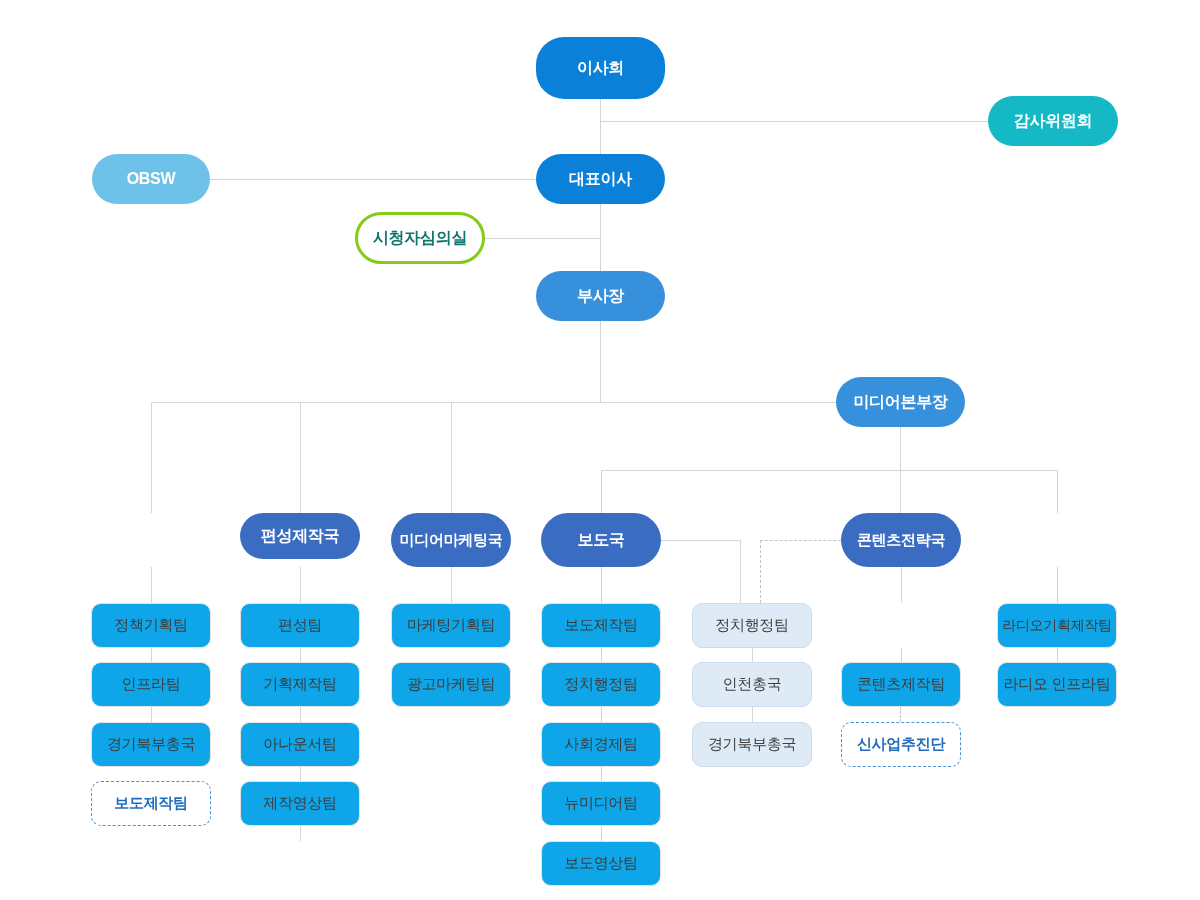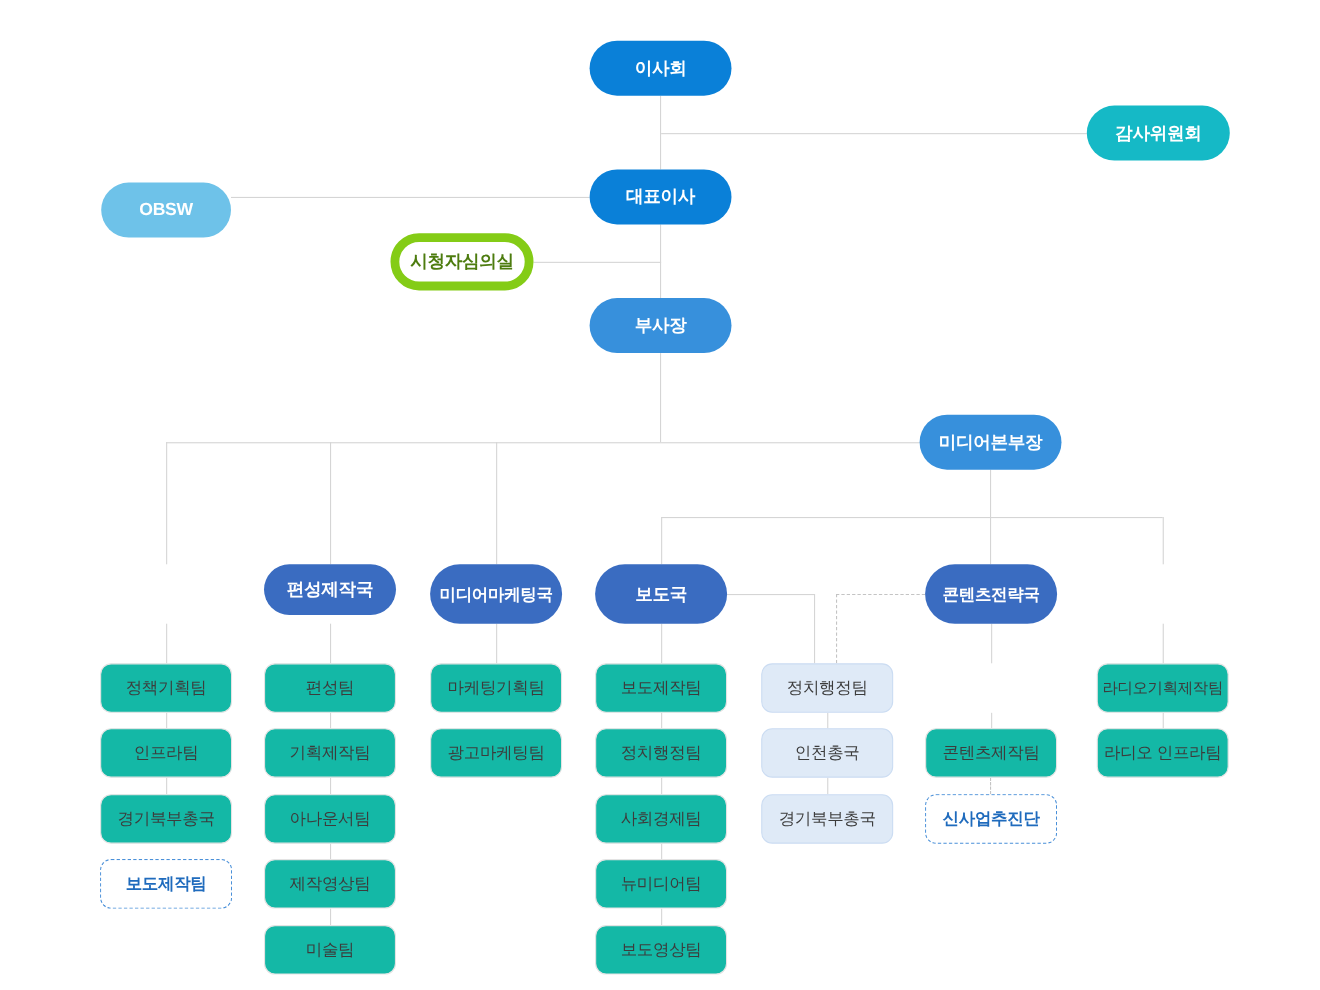--- a/index.html
+++ b/index.html
@@ -10,25 +10,25 @@
   .pill{
     position:absolute;display:flex;align-items:center;justify-content:center;
     color:#ffffff;font-weight:700;font-size:16px;border-radius:28px;
     letter-spacing:-0.3px;box-sizing:border-box;text-align:center;
   }
   .p-bright{background:#0a80d8;}
   .p-teal{background:#15b9c6;}
   .p-light{background:#6ec2e9;}
   .p-azure{background:#3790dc;}
   .p-dept{background:#3a6cc1;}
-  .p-outline{background:#ffffff;border:8px solid #84cc16;color:#4d7c0f;}
+  .p-outline{background:#ffffff;border:3px solid #84cc16;color:#0f766e;}
   .box{
     position:absolute;width:120px;height:45px;box-sizing:border-box;
     display:flex;align-items:center;justify-content:center;
-    font-size:15px;color:#3c3c3c;background:#14b8a6;border:1px solid #e3e3e3;
+    font-size:15px;color:#3c3c3c;background:#0ea5e9;border:1px solid #e3e3e3;
     border-radius:10px;letter-spacing:-0.3px;text-align:center;
   }
   .box-blue{background:#dfeaf7;border-color:#cbdcf2;}
   .box-dashed{background:#ffffff;border:1.5px dashed #4a90d9;color:#1f6bbd;font-weight:700;}
   .ln{position:absolute;background:#d5d5d5;}
   .ln.h{height:1px;}
   .ln.v{width:1px;}
   .dash-h{position:absolute;height:0;border-top:1.5px dashed #c4c4c4;}
   .dash-v{position:absolute;width:0;border-left:1.5px dashed #c4c4c4;}
 </style>
@@ -73,43 +73,42 @@
   <div class="ln v" style="left:601px;top:826px;height:15px"></div>
   <div class="ln v" style="left:752px;top:648px;height:14px"></div>
   <div class="ln v" style="left:752px;top:707px;height:15px"></div>
   <div class="ln v" style="left:901px;top:648px;height:14px"></div>
   <div class="ln v" style="left:1057px;top:648px;height:14px"></div>
 
   <div class="dash-h" style="left:760px;top:540px;width:81px"></div>
   <div class="dash-v" style="left:760px;top:540px;height:63px"></div>
   <div class="dash-v" style="left:900px;top:707px;height:15px"></div>
 
-  <div class="pill p-bright" style="left:536px;top:37px;width:129px;height:50px">이사회</div>
+  <div class="pill p-bright" style="left:536px;top:37px;width:129px;height:62px">이사회</div>
   <div class="pill p-teal" style="left:988px;top:96px;width:130px;height:50px">감사위원회</div>
-  <div class="pill p-light" style="left:92px;top:166px;width:118px;height:50px">OBSW</div>
+  <div class="pill p-light" style="left:92px;top:154px;width:118px;height:50px">OBSW</div>
   <div class="pill p-bright" style="left:536px;top:154px;width:129px;height:50px">대표이사</div>
   <div class="pill p-outline" style="left:355px;top:212px;width:130px;height:52px">시청자심의실</div>
   <div class="pill p-azure" style="left:536px;top:271px;width:129px;height:50px">부사장</div>
   <div class="pill p-azure" style="left:836px;top:377px;width:129px;height:50px">미디어본부장</div>
 
   <div class="pill p-dept" style="left:240px;top:513px;width:120px;height:46px">편성제작국</div>
   <div class="pill p-dept" style="left:391px;top:513px;width:120px;height:54px;font-size:15px">미디어마케팅국</div>
   <div class="pill p-dept" style="left:541px;top:513px;width:120px;height:54px">보도국</div>
   <div class="pill p-dept" style="left:841px;top:513px;width:120px;height:54px;font-size:15px">콘텐츠전략국</div>
 
   <div class="box" style="left:91px;top:603px">정책기획팀</div>
   <div class="box" style="left:91px;top:662px">인프라팀</div>
   <div class="box" style="left:91px;top:722px">경기북부총국</div>
   <div class="box box-dashed" style="left:91px;top:781px">보도제작팀</div>
 
   <div class="box" style="left:240px;top:603px">편성팀</div>
   <div class="box" style="left:240px;top:662px">기획제작팀</div>
   <div class="box" style="left:240px;top:722px">아나운서팀</div>
   <div class="box" style="left:240px;top:781px">제작영상팀</div>
-  <div class="box" style="left:240px;top:841px">미술팀</div>
 
   <div class="box" style="left:391px;top:603px">마케팅기획팀</div>
   <div class="box" style="left:391px;top:662px">광고마케팅팀</div>
 
   <div class="box" style="left:541px;top:662px">정치행정팀</div>
   <div class="box" style="left:541px;top:603px">보도제작팀</div>
   <div class="box" style="left:541px;top:722px">사회경제팀</div>
   <div class="box" style="left:541px;top:781px">뉴미디어팀</div>
   <div class="box" style="left:541px;top:841px">보도영상팀</div>
 

